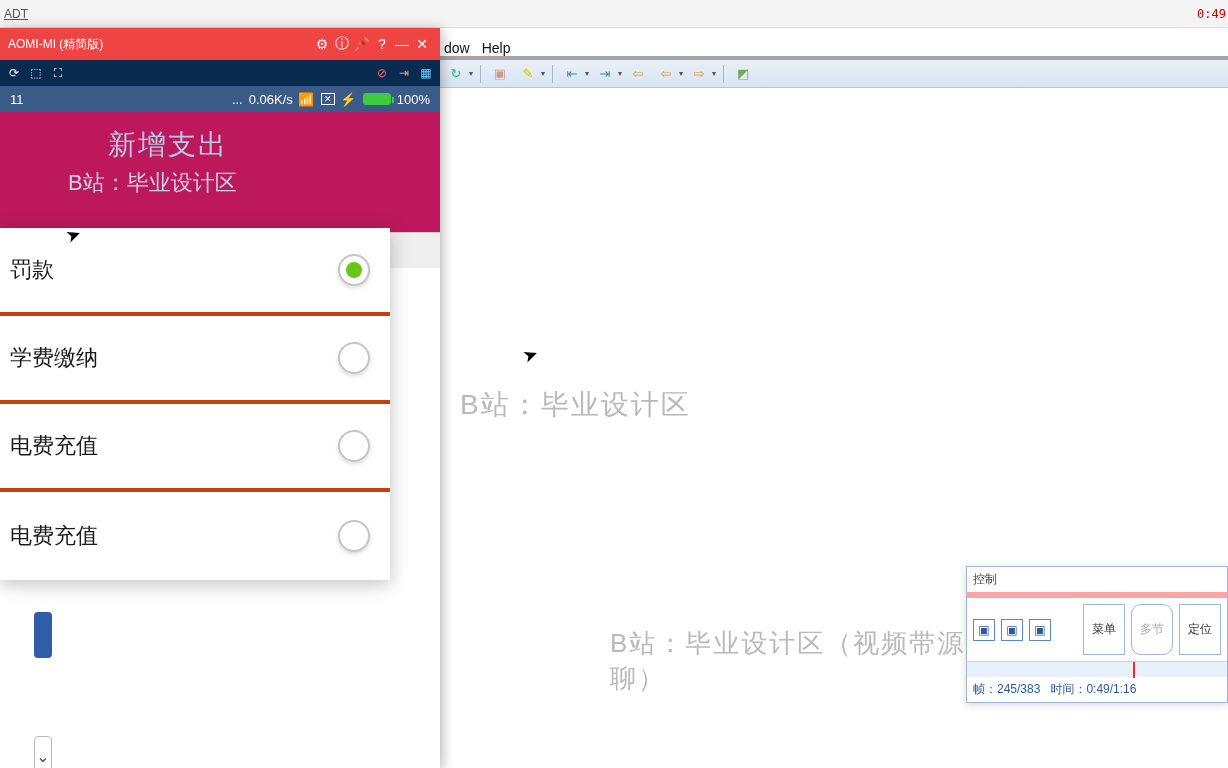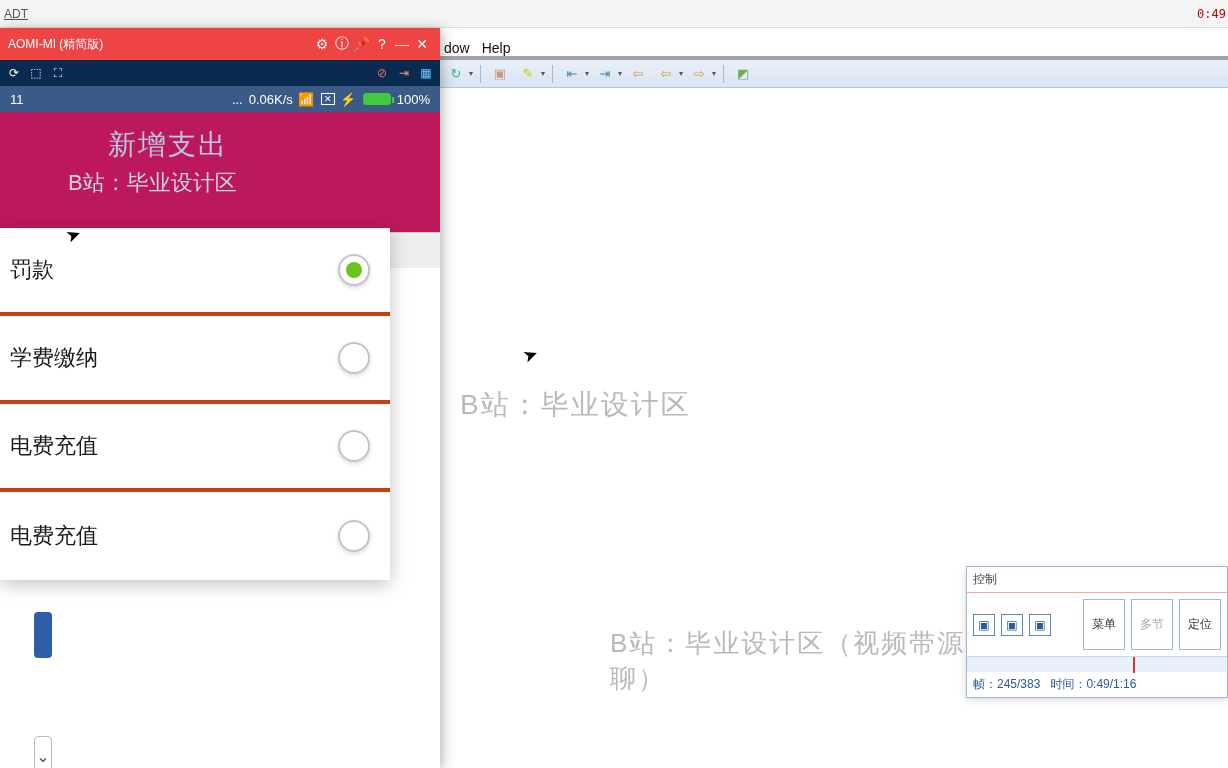--- a/index.html
+++ b/index.html
@@ -163,28 +163,28 @@
 .wm2 { left:610px; top:626px; font-size:26px; }
 
 .control-panel {
   position: absolute;
   left: 966px; top: 566px;
   width: 262px;
   background: #fff;
   border: 1px solid #9fb7d6;
   box-shadow: 0 2px 8px rgba(0,0,0,.15);
 }
-.control-panel .cp-title { font-size:12px; color:#444; padding:4px 6px; border-bottom:1px solid #fca5a5; }
+.control-panel .cp-title { font-size:12px; color:#444; padding:4px 6px; border-bottom:6px solid #fca5a5; }
 .control-panel .cp-tools {
   display:flex; align-items:center; padding:6px 6px; gap:6px;
 }
 .cp-tools .sq { width:22px; height:22px; border:1px solid #5b87c3; display:flex; align-items:center; justify-content:center; font-size:12px; color:#2c5a98; cursor:pointer; }
 .cp-tools .spacer { flex:1; }
 .cp-tools .tab { padding:16px 8px; font-size:12px; border:1px solid #9fb7d6; cursor:pointer; color:#333; }
-.cp-tools .tab.disabled { color:#aaa; }
+.cp-tools .tab.disabled { color:#aaa;border-radius:10px; }
 .cp-timeline {
   height: 16px; border-top:1px solid #c8d6ea; position:relative;
   background: linear-gradient(90deg,#e8f0fb 0,#e8f0fb 100%);
 }
 .cp-timeline .marker { position:absolute; top:0; width:2px; height:16px; background:#d33; }
 .cp-status { font-size:12px; color:#2c5a98; padding:4px 6px; display:flex; gap:10px; }
 
 .cursor { position:absolute; font-size:18px; color:#000; pointer-events:none; z-index:200; transform: rotate(-20deg); }
 .cur1 { left:66px; top:224px; }
 .cur2 { left:523px; top:344px; }

